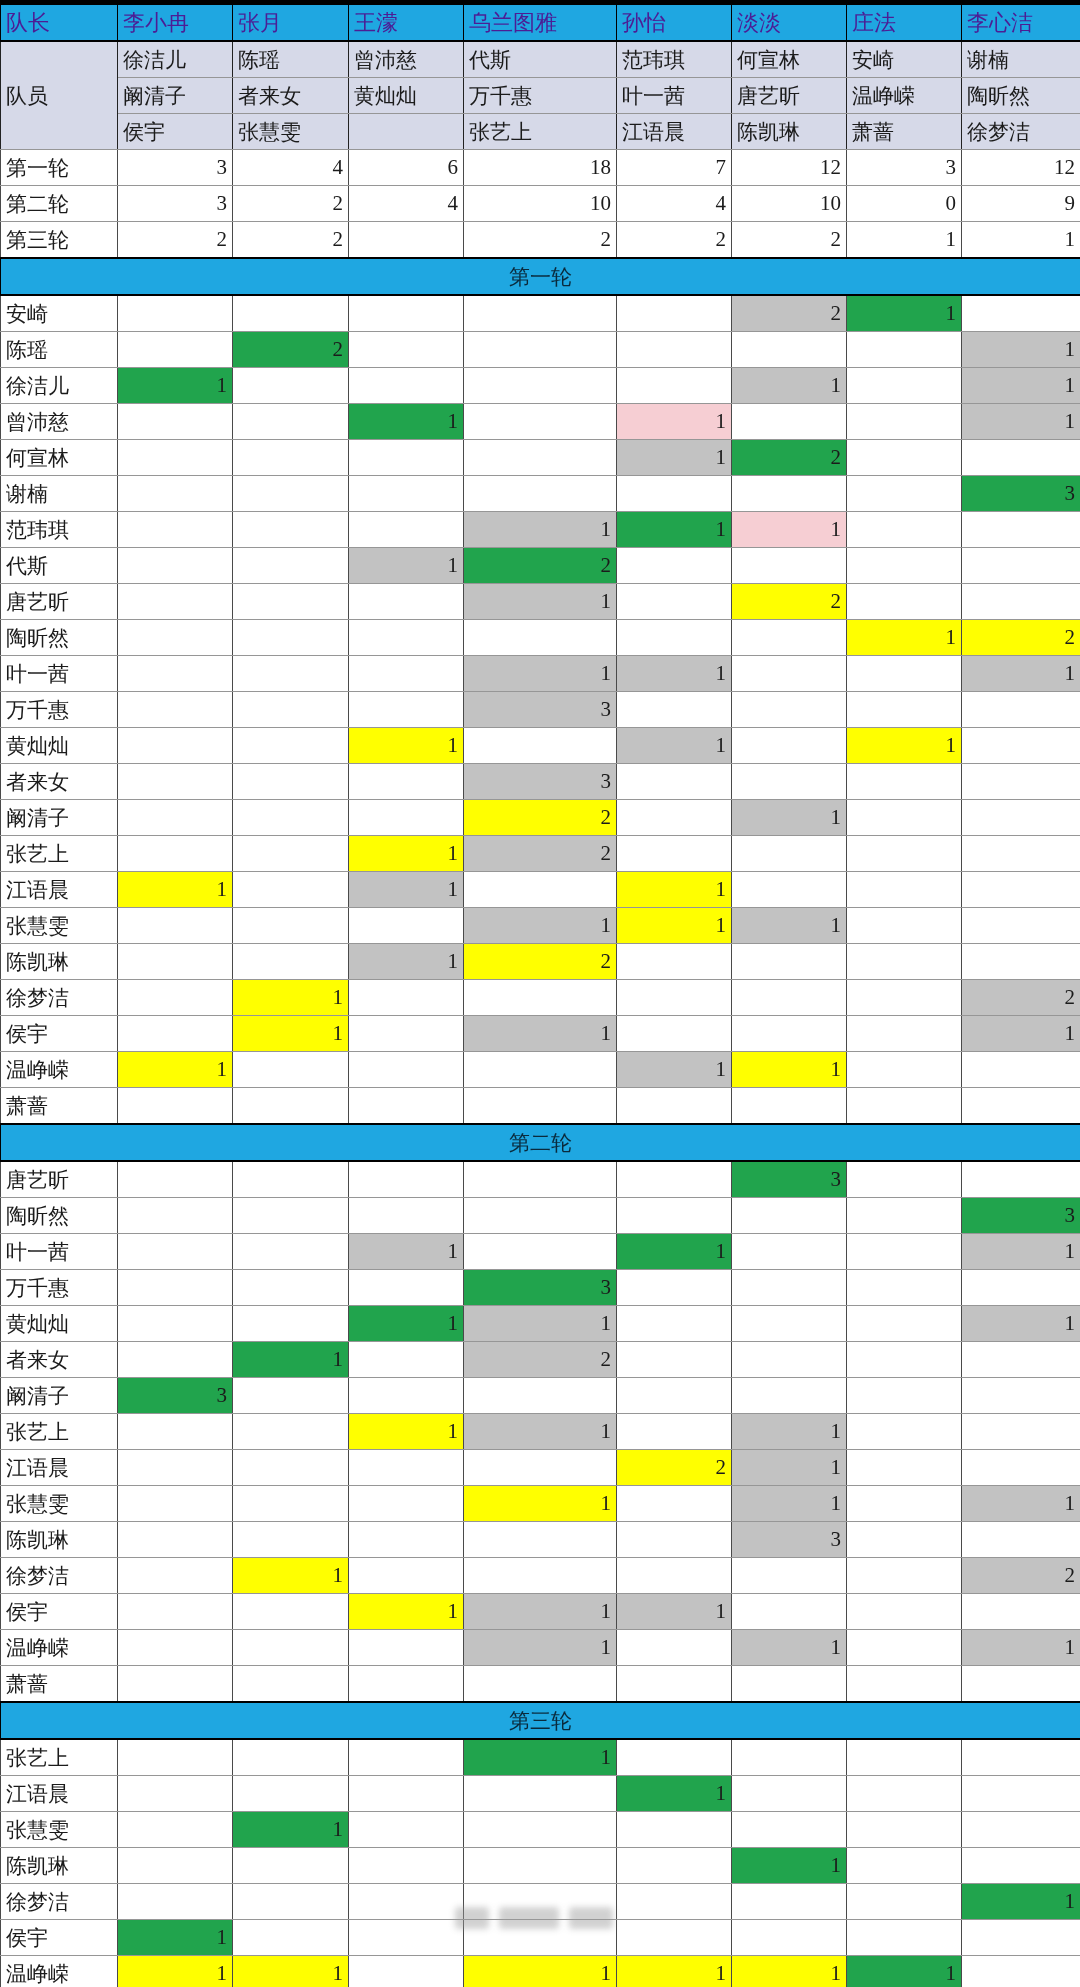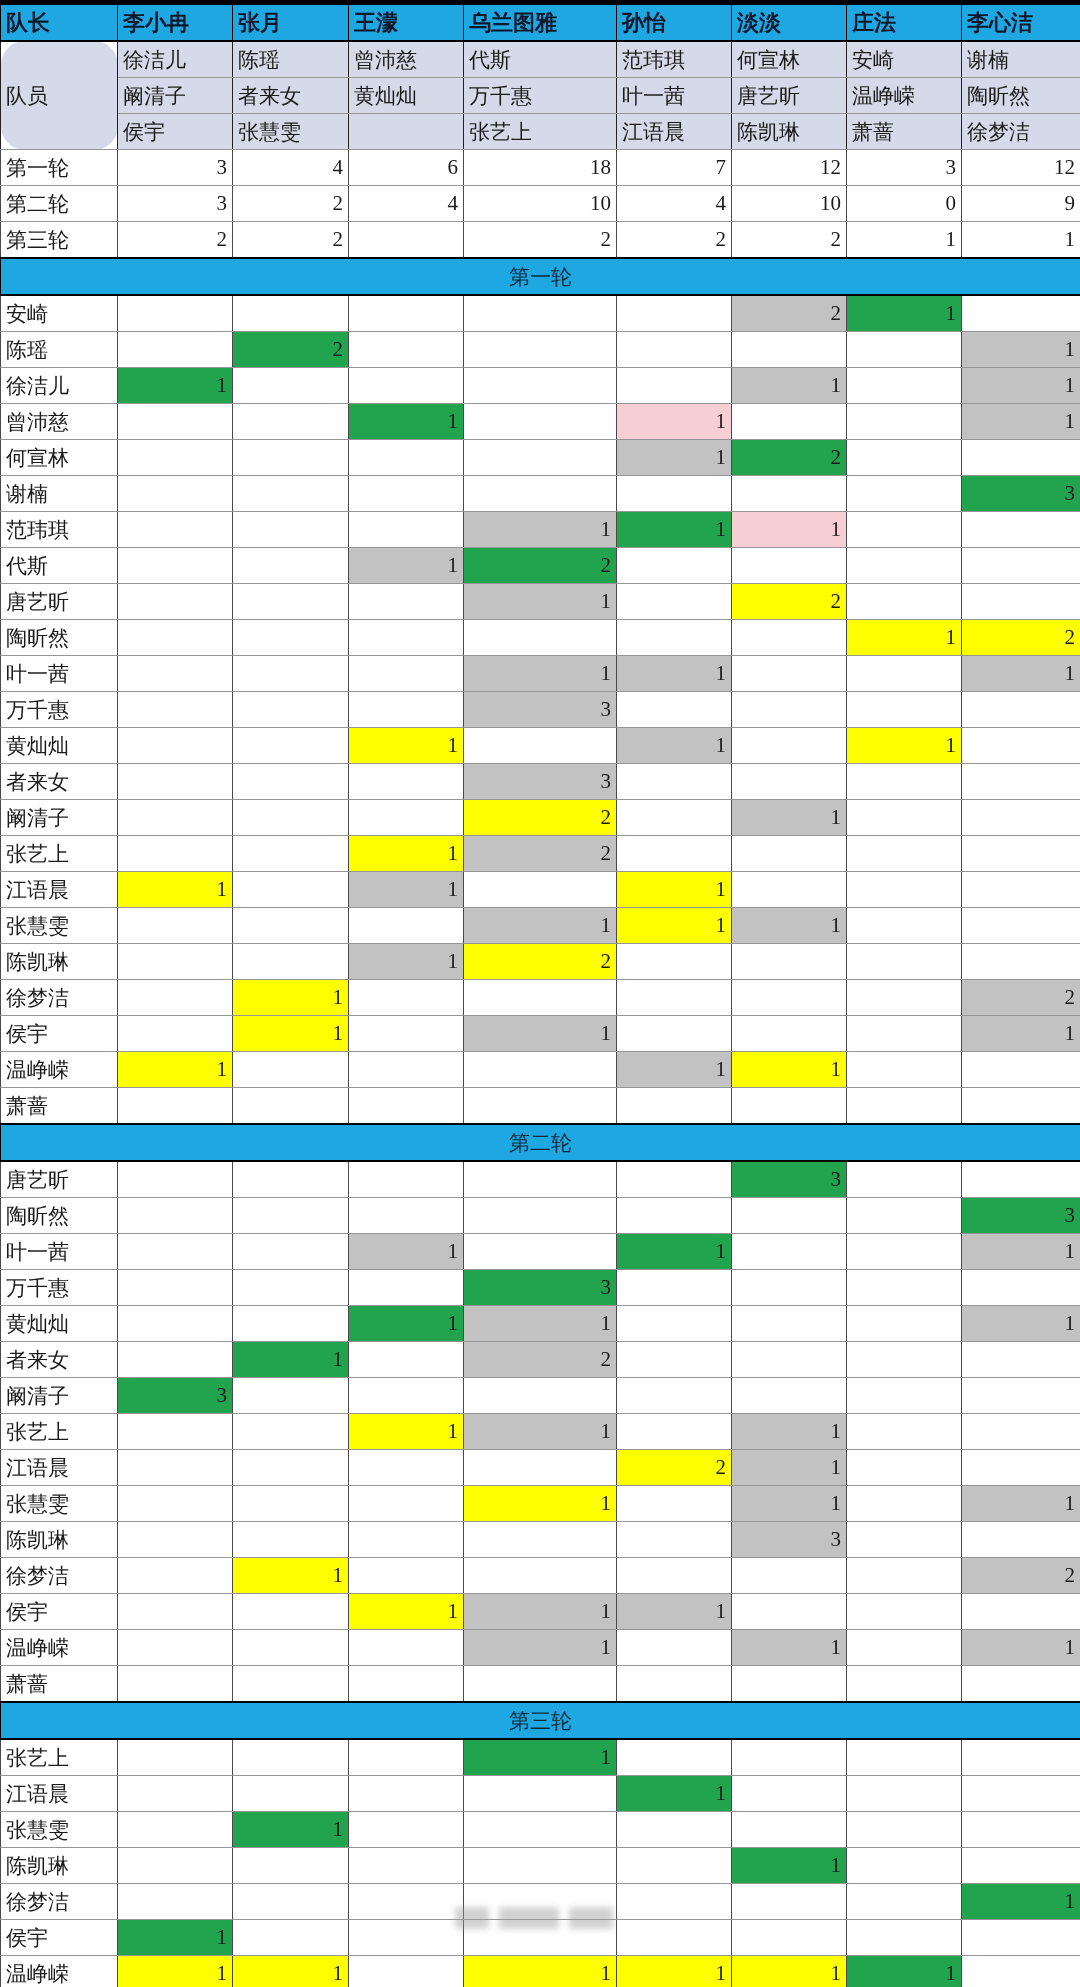--- a/index.html
+++ b/index.html
@@ -26,32 +26,32 @@
     padding:0 5px;
     font-size:21px;
     color:#1b1b1b;
     white-space:nowrap;
     overflow:hidden;
     background:#fff;
     height:35px;
   }
   .cap{
     background:var(--header_blue);
-    color:#0f172a;
-    font-weight:bold;
+    color:#4c1d95;
+    font-weight:normal;
     font-size:22px;
     border:1px solid #000;
     border-bottom:2px solid #000;
   }
   .mem,.memlabel{
     background:var(--member_bg);
     border-left:1px solid #222;
     border-right:1px solid #222;
   }
-  .memlabel{vertical-align:middle;border-radius:24px;}
+  .memlabel{vertical-align:middle;}
   .tlabel{background:#fff;}
   .num,.cell{text-align:right;}
   .band{
     background:var(--band_blue);
     color:#0a2a3c;
     text-align:center;
     font-size:21px;
     border:1px solid #000;
     border-top:2px solid #000;
     border-bottom:2px solid #000;

